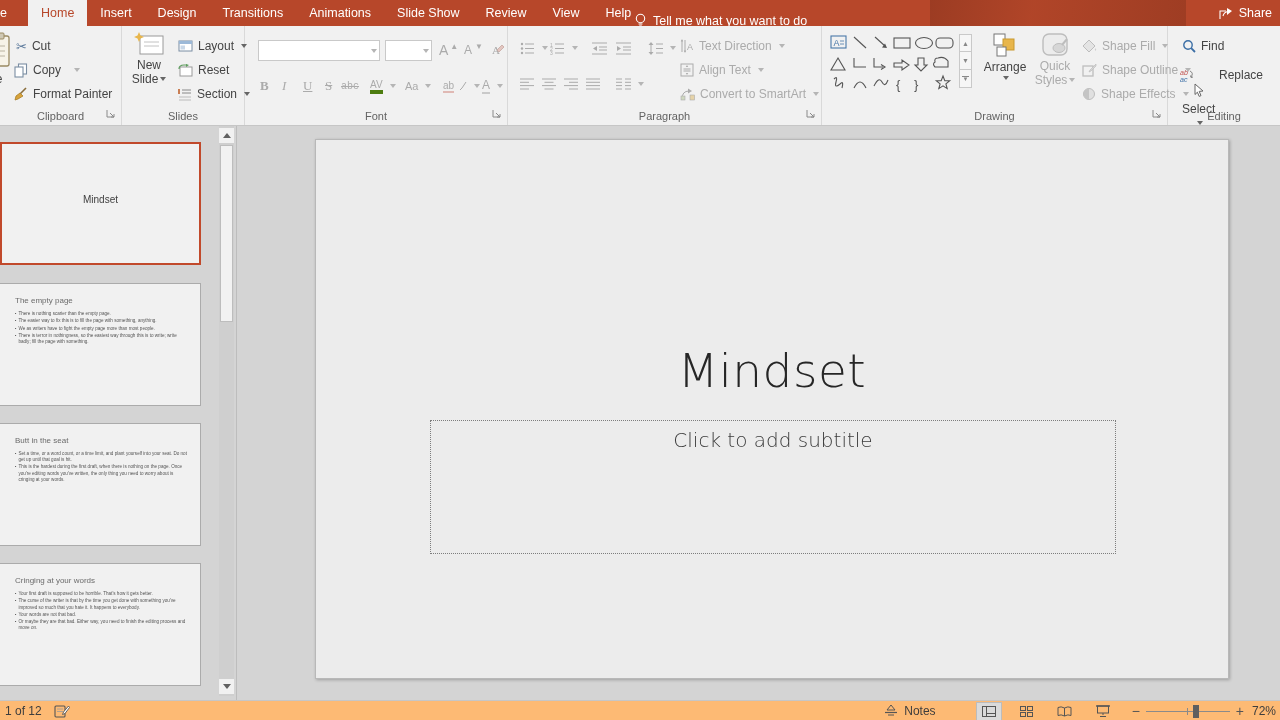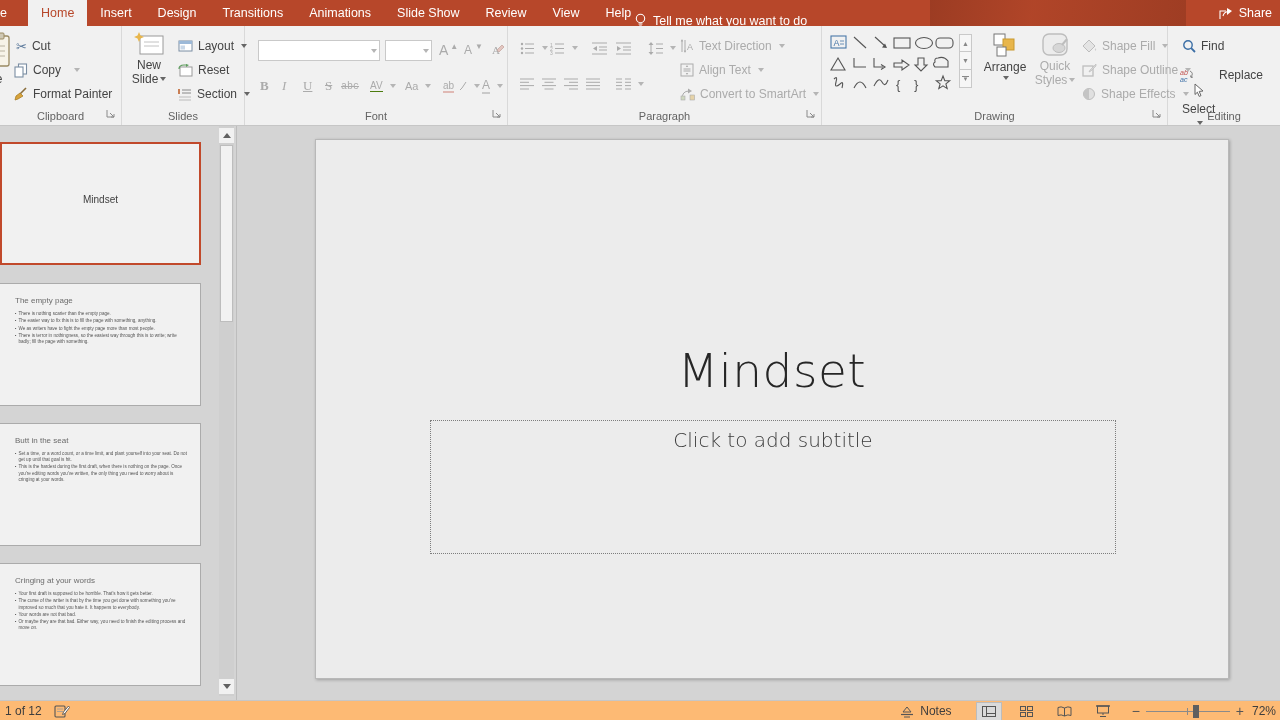--- a/index.html
+++ b/index.html
@@ -52,21 +52,21 @@
   #slide { position:absolute; left:78px; top:13px; width:914px; height:540px; background:#ececec; border:1px solid #b8b8b8; box-shadow:1px 1px 3px rgba(0,0,0,.25); }
   #slide-title { position:absolute; top:203px; left:0; width:100%; text-align:center; font-family:"DejaVu Sans",sans-serif; font-weight:200; font-size:47px; color:#262626; letter-spacing:.5px; }
   #subtitle-ph { position:absolute; left:114px; top:280px; width:686px; height:134px; border:1px dotted #7d7d7d; }
   #subtitle-text { margin-top:7px; text-align:center; font-family:"DejaVu Sans",sans-serif; font-weight:300; font-size:20px; color:#3a3a3a; }
 
   
   #statusbar { position:absolute; left:0; top:700px; width:1280px; height:32px; background:#fdba74; border-top:1px solid #c6c6c6; font-size:12px; color:#3d3d3d; }
   #sb-counter { position:absolute; left:5px; top:3px; }
   #sb-proof { position:absolute; left:54px; top:3px; }
   #sb-right { position:absolute; right:0; top:0; height:20px; display:flex; align-items:center; }
-  #sb-notes { display:flex; align-items:flex-end; gap:6px; margin-right:24px; }
+  #sb-notes { display:flex; align-items:flex-start; gap:6px; margin-right:40px; }
   .viewbtn { width:26px; height:19px; display:flex; align-items:center; justify-content:center; }
   .viewbtn.active { background:#dadada; border:1px solid #bcbcbc; }
   #zoom-minus { margin:0 6px 0 16px; font-size:14px; color:#555; }
   #zoom-track { position:relative; width:84px; height:19px; }
   #zoom-line { position:absolute; left:0; top:9px; width:84px; height:1px; background:#8a8a8a; }
   #zoom-tick { position:absolute; left:41px; top:6px; width:1px; height:7px; background:#8a8a8a; }
   #zoom-thumb { position:absolute; left:47px; top:3px; width:6px; height:13px; background:#5f5f5f; }
   #zoom-plus { margin:0 8px 0 6px; font-size:14px; color:#555; }
   #zoom-pct { width:28px; }
 </style>
@@ -237,21 +237,21 @@
     <div class="rbtn dis fontletter" style="left:58px;top:49px;text-decoration:underline;">
         <span>U</span>
       </div>
     <div class="rbtn dis fontletter" style="left:80px;top:49px;text-decoration:line-through;">
         <span>S</span>
       </div>
     <div class="rbtn dis" style="left:96px;top:49px;font-size:10px;text-decoration:line-through;font-family:Liberation Mono, monospace;">
         <span>abc</span>
       </div>
     <div class="rbtn dis" style="left:125px;top:49px;font-size:10px;">
-      <span style="border-bottom:1px solid #4d7c0f;">AV</span>
+      <span style="border-bottom:4px solid #4d7c0f;">AV</span>
         <span class="dd dis"></span>
     </div>
     <div class="rbtn dis" style="left:160px;top:49px;font-size:11px;">
         <span>Aa</span>
         <span class="dd dis"></span>
       </div>
     <div class="rbtn dis" style="left:198px;top:49px;font-size:10px;">
       <span style="border-bottom:2px solid #e0b9b4;">ab</span>
       <svg width="8" height="10" viewBox="0 0 8 10">
           <path d="M7 1 L3 7 L1 9" stroke="#ababab" fill="none"></path>

